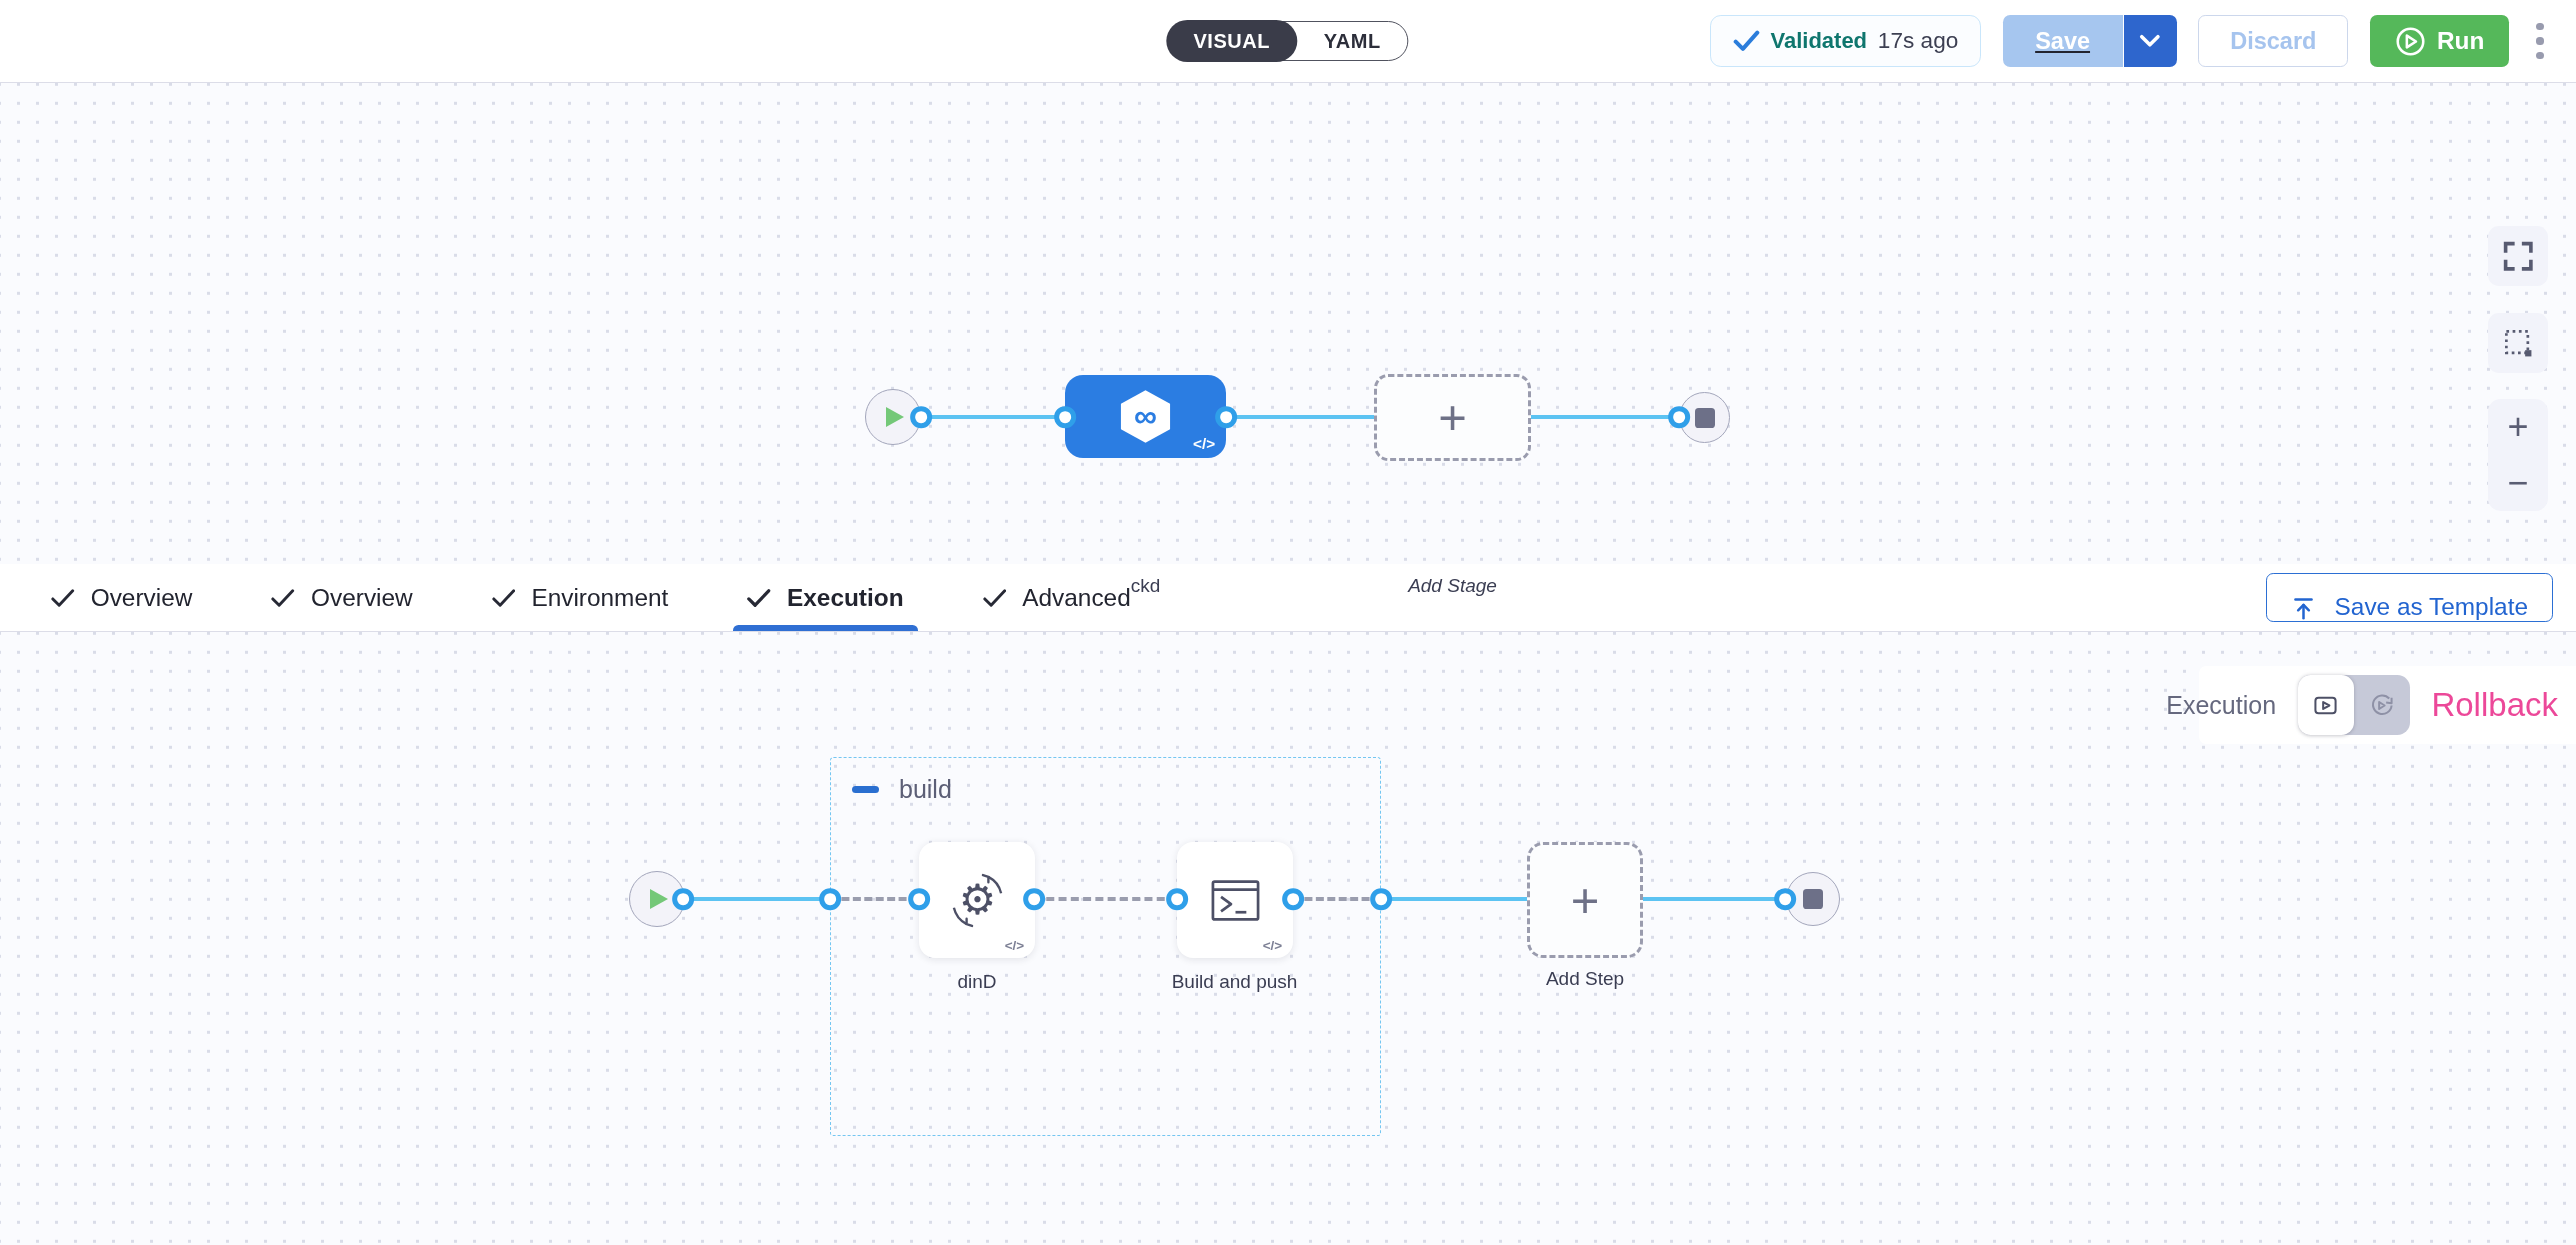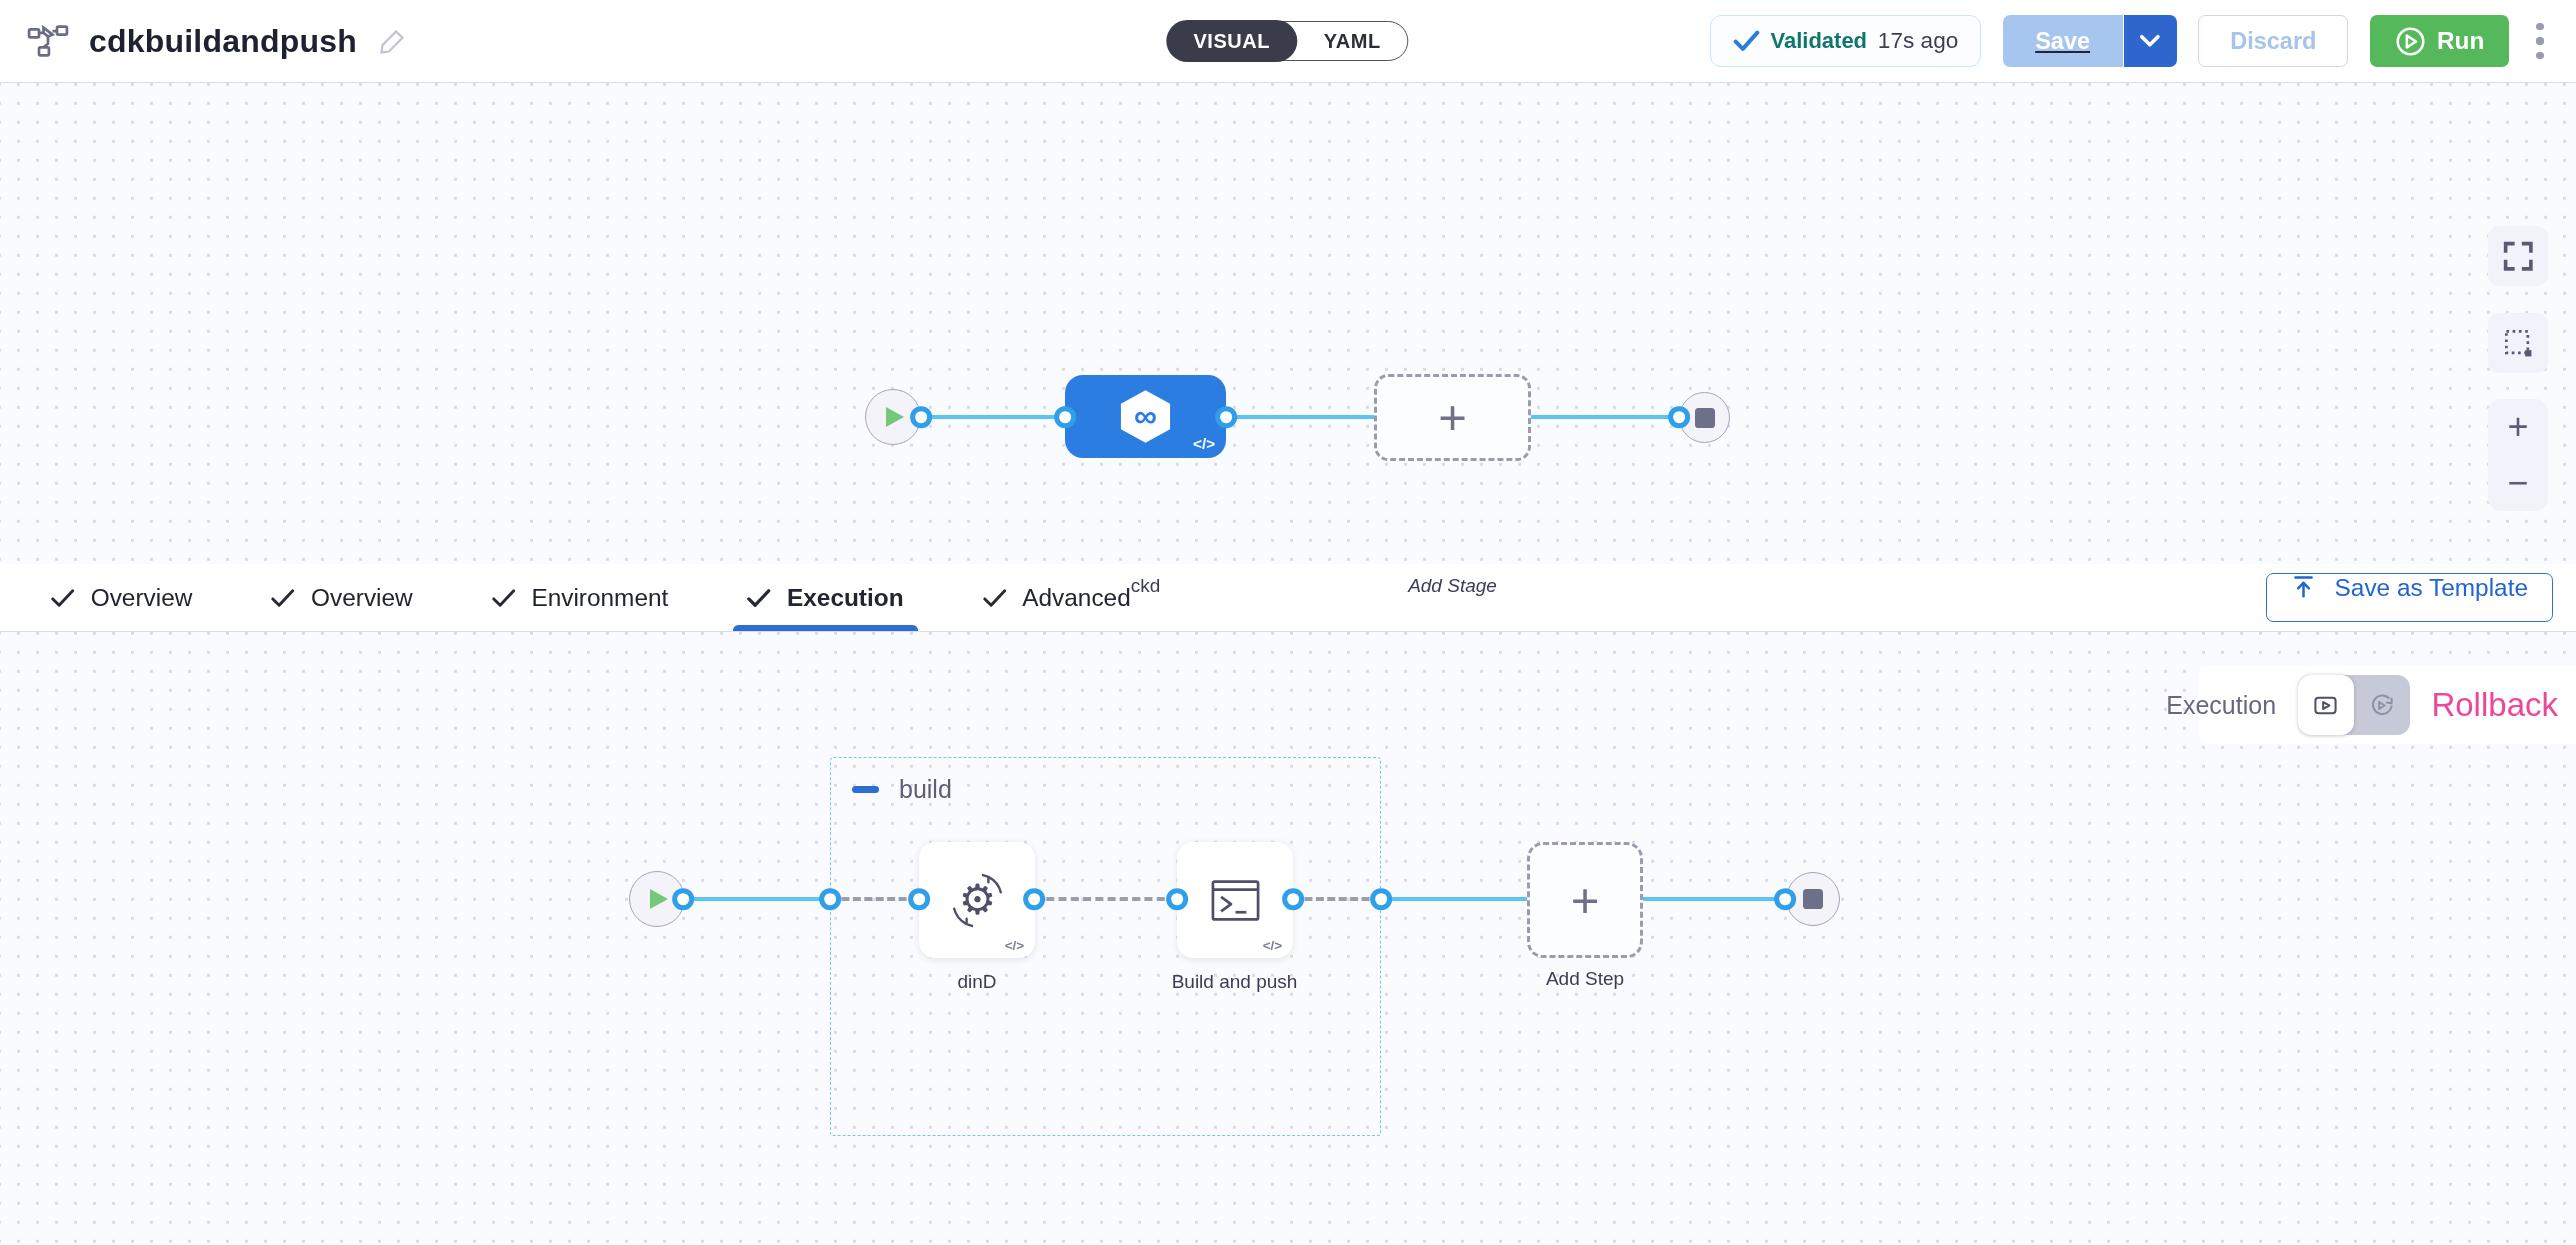--- a/index.html
+++ b/index.html
@@ -67,21 +67,21 @@
   .zoom-panel button { background:none; border:none; font-size:36px; font-weight:200; color:#5a5d73; cursor:pointer; line-height:1; }
 
   
   .tabbar { display:flex; align-items:center; height:68px; background:#fff; border-bottom:0.9px solid #dcdde8;
             padding:0 23.5px 0 51px; }
   .tab { position:relative; display:flex; align-items:center; gap:16.2px; height:100%; margin-right:79px;
          cursor:pointer; font-size:24.4px; color:#22242f; }
   .tab.active { font-weight:bold; }
   .tab.active::after { content:""; position:absolute; left:-14.4px; right:-14.4px; bottom:0; height:6.3px;
                        background:#2f6fd3; border-radius:5.4px 5.4px 0 0; }
-  .btn-template { margin-left:auto; display:flex; align-items:flex-start; gap:19px; height:49px; padding:0 23.5px;
+  .btn-template { margin-left:auto; display:flex; align-items:flex-end; gap:19px; height:49px; padding:0 23.5px;
                   background:#fff; border:1.8px solid #2b6fd4; border-radius:7.2px; color:#2264d0;
                   font-size:24.4px; cursor:pointer; }
 
   
   .view-band { position:absolute; top:34px; right:0; width:377px; height:78px; background:#fff;
                border-radius:7.2px 0 0 7.2px; display:flex; align-items:center; justify-content:flex-end;
                gap:21.7px; padding-right:18px; z-index:8; }
   .view-label { font-size:25px; color:#65687e; }
   .view-toggle { display:flex; background:#c6c9d8; border-radius:12.6px; height:60px; }
   .vt-seg { width:56px; height:60px; display:flex; align-items:center; justify-content:center;
@@ -99,37 +99,20 @@
                box-shadow:0 1.8px 7.2px rgba(40,41,61,.10); display:flex; align-items:center; justify-content:center;
                cursor:pointer; z-index:4; }
   .step-card .code-glyph { position:absolute; right:10.8px; bottom:5.4px; color:#7d8095; font-size:13.5px; font-weight:bold; }
 
   svg { display:block; }
 </style>
 </head>
 <body>
 
 <header class="header">
-  <div class="h-left">
-    <span>
-      <svg width="42" height="36" viewBox="0 0 46 40" fill="none" stroke="#6a6d83" stroke-width="3">
-        <rect x="2" y="7" width="11" height="9" rx="1.5"></rect>
-        <rect x="33" y="4" width="11" height="9" rx="1.5"></rect>
-        <rect x="13" y="27" width="11" height="9" rx="1.5"></rect>
-        <path d="M13 11 L18 11 M28 9 L33 9 M23 15 L23 23 L18 27"></path>
-        <path d="M18 5 L23 9 L28 13 L23 15 L18 11 Z" fill="none"></path>
-      </svg>
-    </span>
-    <h1 class="title">cdkbuildandpush</h1>
-    <span style="cursor:pointer">
-      <svg width="31" height="31" viewBox="0 0 34 34" fill="none" stroke="#c3c5d4" stroke-width="2.5">
-        <path d="M21 6 L28 13 L13 28 L5 29 L6 21 Z"></path>
-      </svg>
-    </span>
-  </div>
 
   <div class="mode-toggle">
     <button class="mode-seg active">VISUAL</button>
     <button class="mode-seg">YAML</button>
   </div>
 
   <div class="h-right">
     <div class="validated-pill" style="cursor:pointer">
       <span>
         <svg width="27" height="23.5" viewBox="0 0 30 26" fill="none" stroke="#2b7ddb" stroke-width="4.5" stroke-linecap="round" stroke-linejoin="round">

